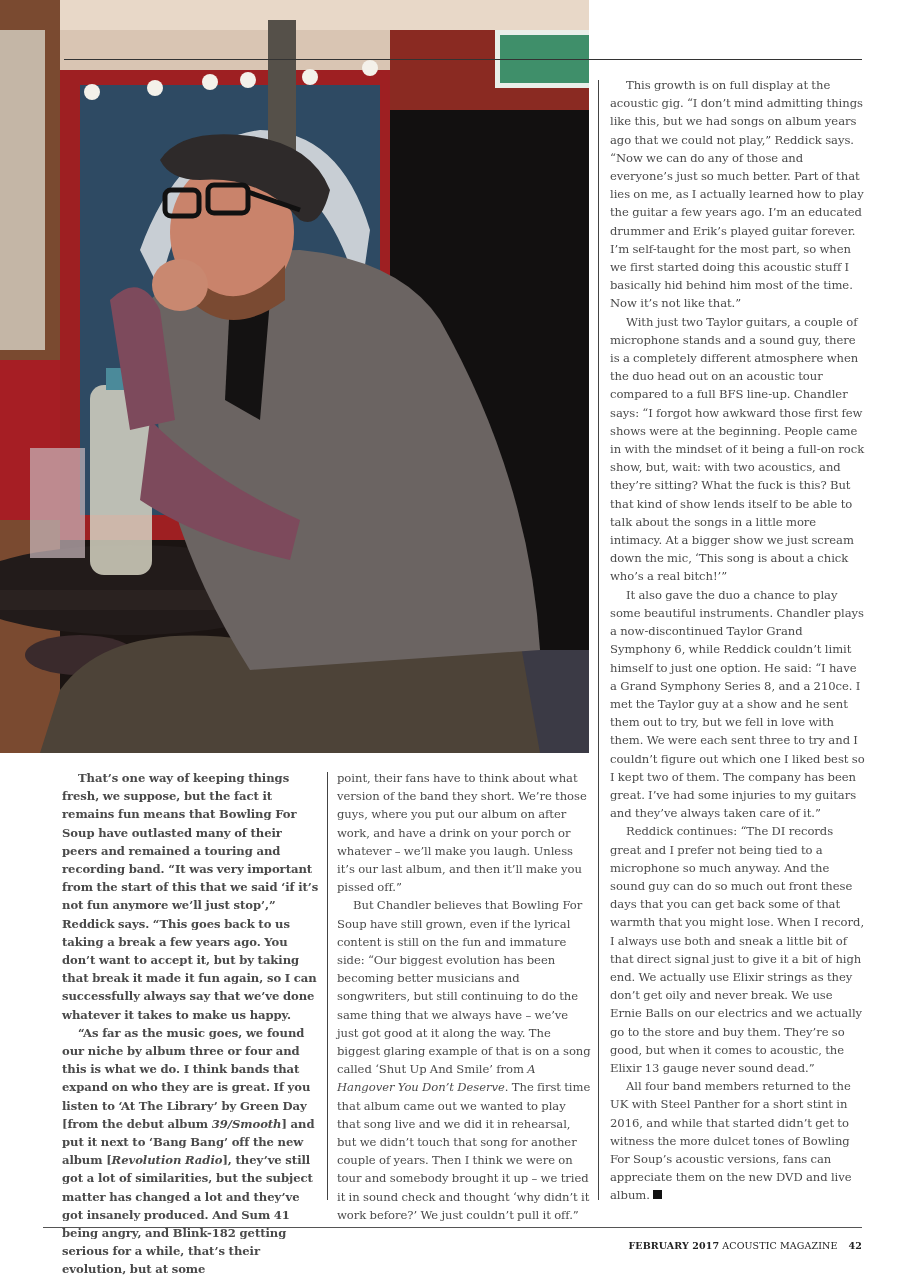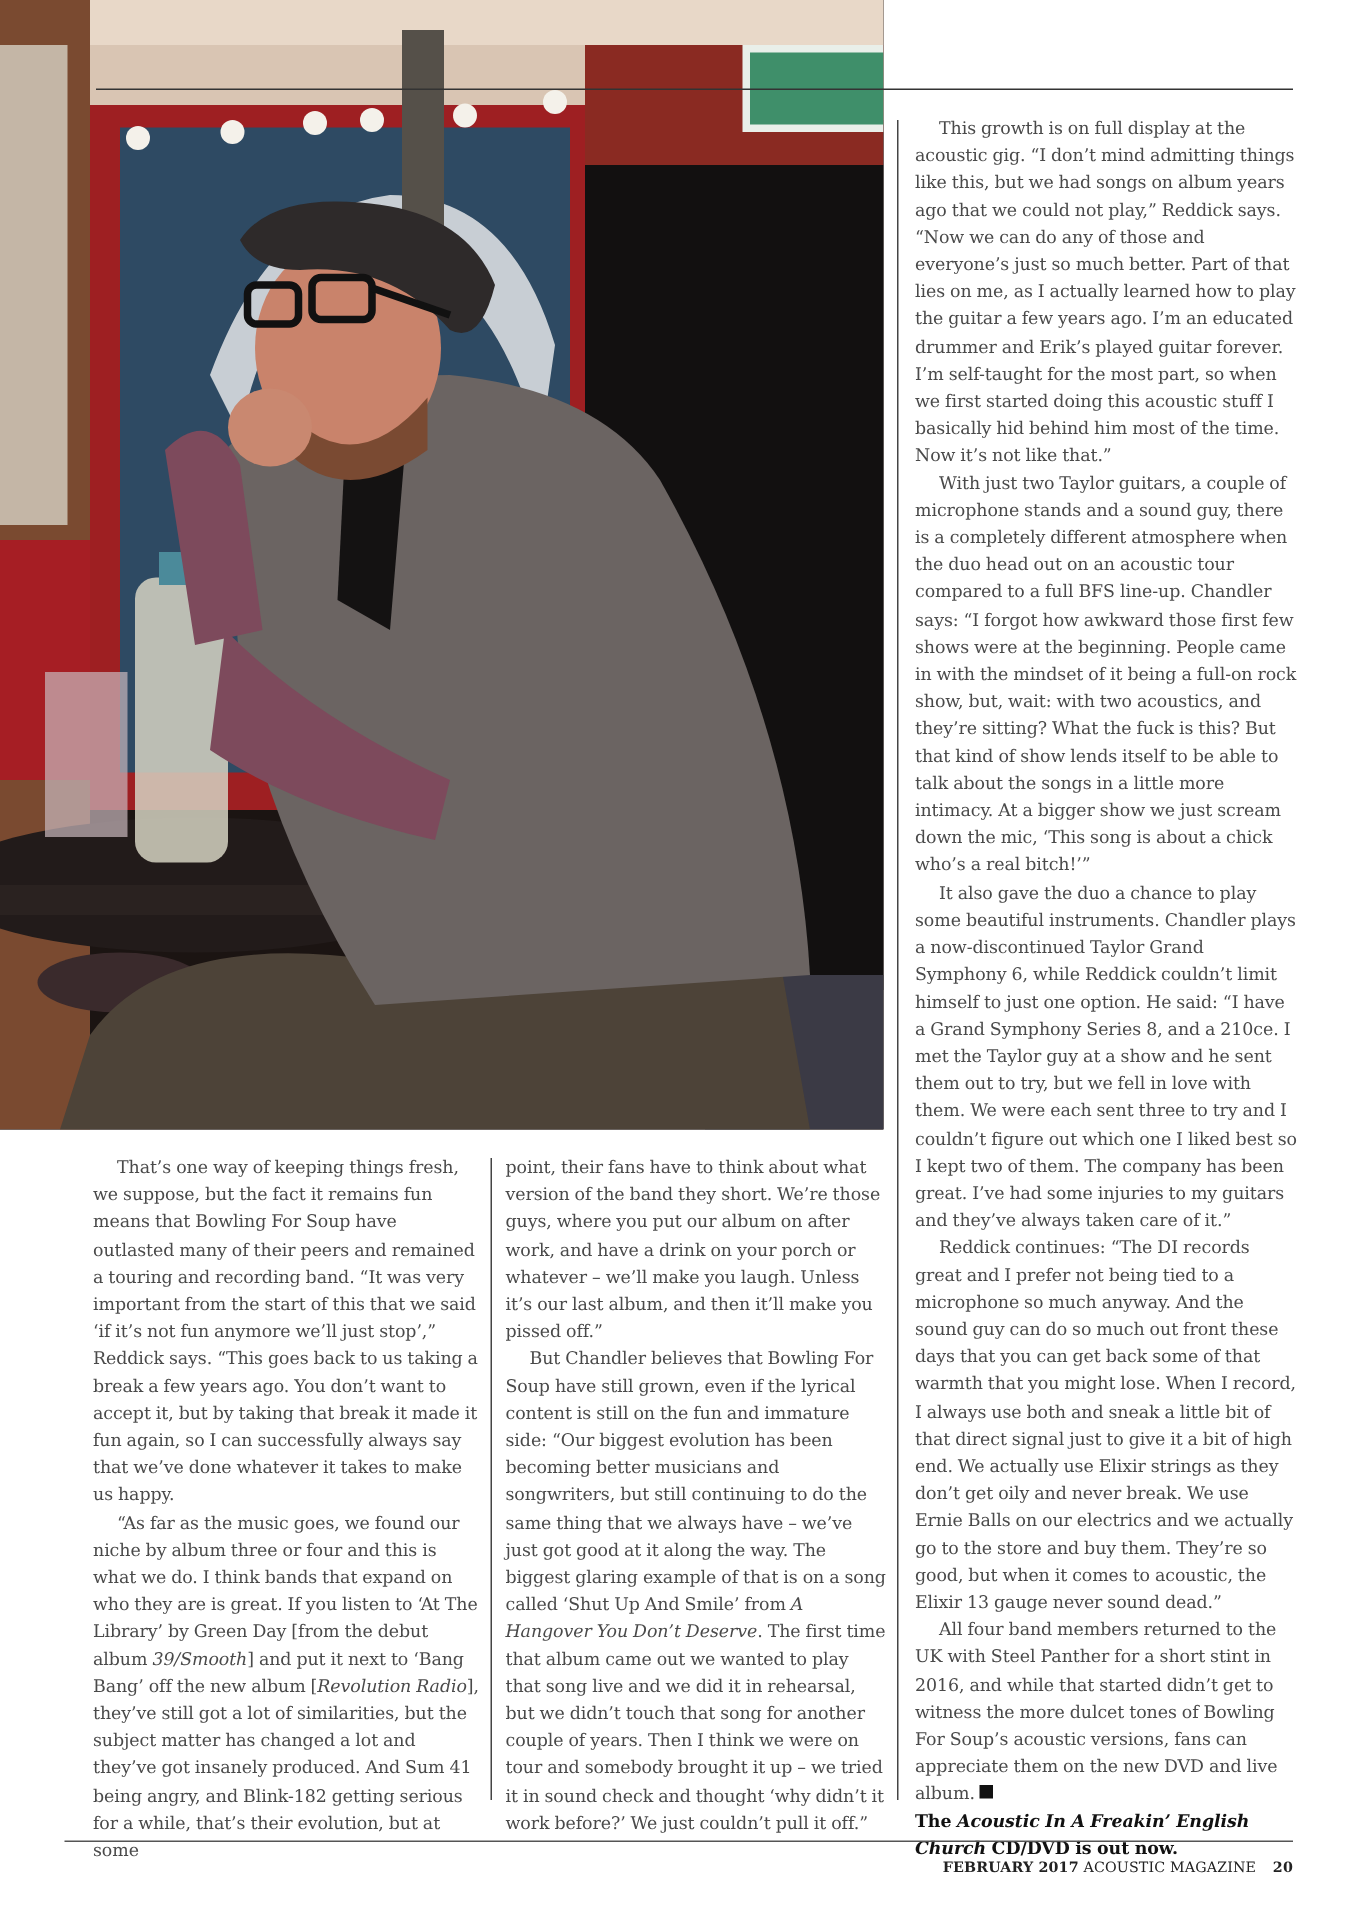--- a/index.html
+++ b/index.html
@@ -90,38 +90,37 @@
     <line x1="248" y1="192" x2="300" y2="210" stroke="#111" stroke-width="5"></line>
 
     <ellipse cx="180" cy="285" rx="28" ry="26" fill="#c98870"></ellipse>
   </svg>
 </div>
 
 <div class="rule-top"></div>
 <div class="divider" style="left:327px; top:772px; height:428px;"></div>
 <div class="divider" style="left:598px; top:80px; height:1120px;"></div>
 
-<div class="col" style="left:62px; top:769px; width:258px;">
+<div class="col" style="left:62px; top:769px; width:258px;font-weight:bold;">
   <p>That’s one way of keeping things fresh, we suppose, but the fact it remains fun means that Bowling For Soup have outlasted many of their peers and remained a touring and recording band. “It was very important from the start of this that we said ‘if it’s not fun anymore we’ll just stop’,” Reddick says. “This goes back to us taking a break a few years ago. You don’t want to accept it, but by taking that break it made it fun again, so I can successfully always say that we’ve done whatever it takes to make us happy.</p>
   <p><span>“As far as the music goes, we found our niche by album three or four and this is what we do. I think bands that expand on who they are is great. If you listen to ‘At The Library’ by Green Day [from the debut album </span><i>39/Smooth</i><span>] and put it next to ‘Bang Bang’ off the new album [</span><i>Revolution Radio</i><span>], they’ve still got a lot of similarities, but the subject matter has changed a lot and they’ve got insanely produced. And Sum 41 being angry, and Blink-182 getting serious for a while, that’s their evolution, but at some</span></p>
 </div>
 
 <div class="col" style="left:337px; top:769px; width:254px;">
   <p class="noindent">point, their fans have to think about what version of the band they short. We’re those guys, where you put our album on after work, and have a drink on your porch or whatever – we’ll make you laugh. Unless it’s our last album, and then it’ll make you pissed off.”</p>
   <p><span>But Chandler believes that Bowling For Soup have still grown, even if the lyrical content is still on the fun and immature side: “Our biggest evolution has been becoming better musicians and songwriters, but still continuing to do the same thing that we always have – we’ve just got good at it along the way. The biggest glaring example of that is on a song called ‘Shut Up And Smile’ from </span><i>A Hangover You Don’t Deserve</i><span>. The first time that album came out we wanted to play that song live and we did it in rehearsal, but we didn’t touch that song for another couple of years. Then I think we were on tour and somebody brought it up – we tried it in sound check and thought ‘why didn’t it work before?’ We just couldn’t pull it off.”</span></p>
 </div>
 
 <div class="col" style="left:610px; top:76px; width:255px;">
   <p>This growth is on full display at the acoustic gig. “I don’t mind admitting things like this, but we had songs on album years ago that we could not play,” Reddick says. “Now we can do any of those and everyone’s just so much better. Part of that lies on me, as I actually learned how to play the guitar a few years ago. I’m an educated drummer and Erik’s played guitar forever. I’m self-taught for the most part, so when we first started doing this acoustic stuff I basically hid behind him most of the time. Now it’s not like that.”</p>
   <p>With just two Taylor guitars, a couple of microphone stands and a sound guy, there is a completely different atmosphere when the duo head out on an acoustic tour compared to a full BFS line-up. Chandler says: “I forgot how awkward those first few shows were at the beginning. People came in with the mindset of it being a full-on rock show, but, wait: with two acoustics, and they’re sitting? What the fuck is this? But that kind of show lends itself to be able to talk about the songs in a little more intimacy. At a bigger show we just scream down the mic, ‘This song is about a chick who’s a real bitch!’”</p>
   <p>It also gave the duo a chance to play some beautiful instruments. Chandler plays a now-discontinued Taylor Grand Symphony 6, while Reddick couldn’t limit himself to just one option. He said: “I have a Grand Symphony Series 8, and a 210ce. I met the Taylor guy at a show and he sent them out to try, but we fell in love with them. We were each sent three to try and I couldn’t figure out which one I liked best so I kept two of them. The company has been great. I’ve had some injuries to my guitars and they’ve always taken care of it.”</p>
   <p>Reddick continues: “The DI records great and I prefer not being tied to a microphone so much anyway. And the sound guy can do so much out front these days that you can get back some of that warmth that you might lose. When I record, I always use both and sneak a little bit of that direct signal just to give it a bit of high end. We actually use Elixir strings as they don’t get oily and never break. We use Ernie Balls on our electrics and we actually go to the store and buy them. They’re so good, but when it comes to acoustic, the Elixir 13 gauge never sound dead.”</p>
   <p><span>All four band members returned to the UK with Steel Panther for a short stint in 2016, and while that started didn’t get to witness the more dulcet tones of Bowling For Soup’s acoustic versions, fans can appreciate them on the new DVD and live album.</span><span class="endmark"></span></p>
-  <p class="credit"><span>The </span><i>Acoustic In A Freakin’ English Church</i><span> CD/DVD is out now.</span></p>
 </div>
 
 <div class="rule-bottom"></div>
 
 <div class="footer">
   <b>FEBRUARY 2017</b>
   <span>ACOUSTIC MAGAZINE</span>
-  <span class="pg">20</span>
+  <span class="pg">42</span>
 </div>
 
 </body></html>

